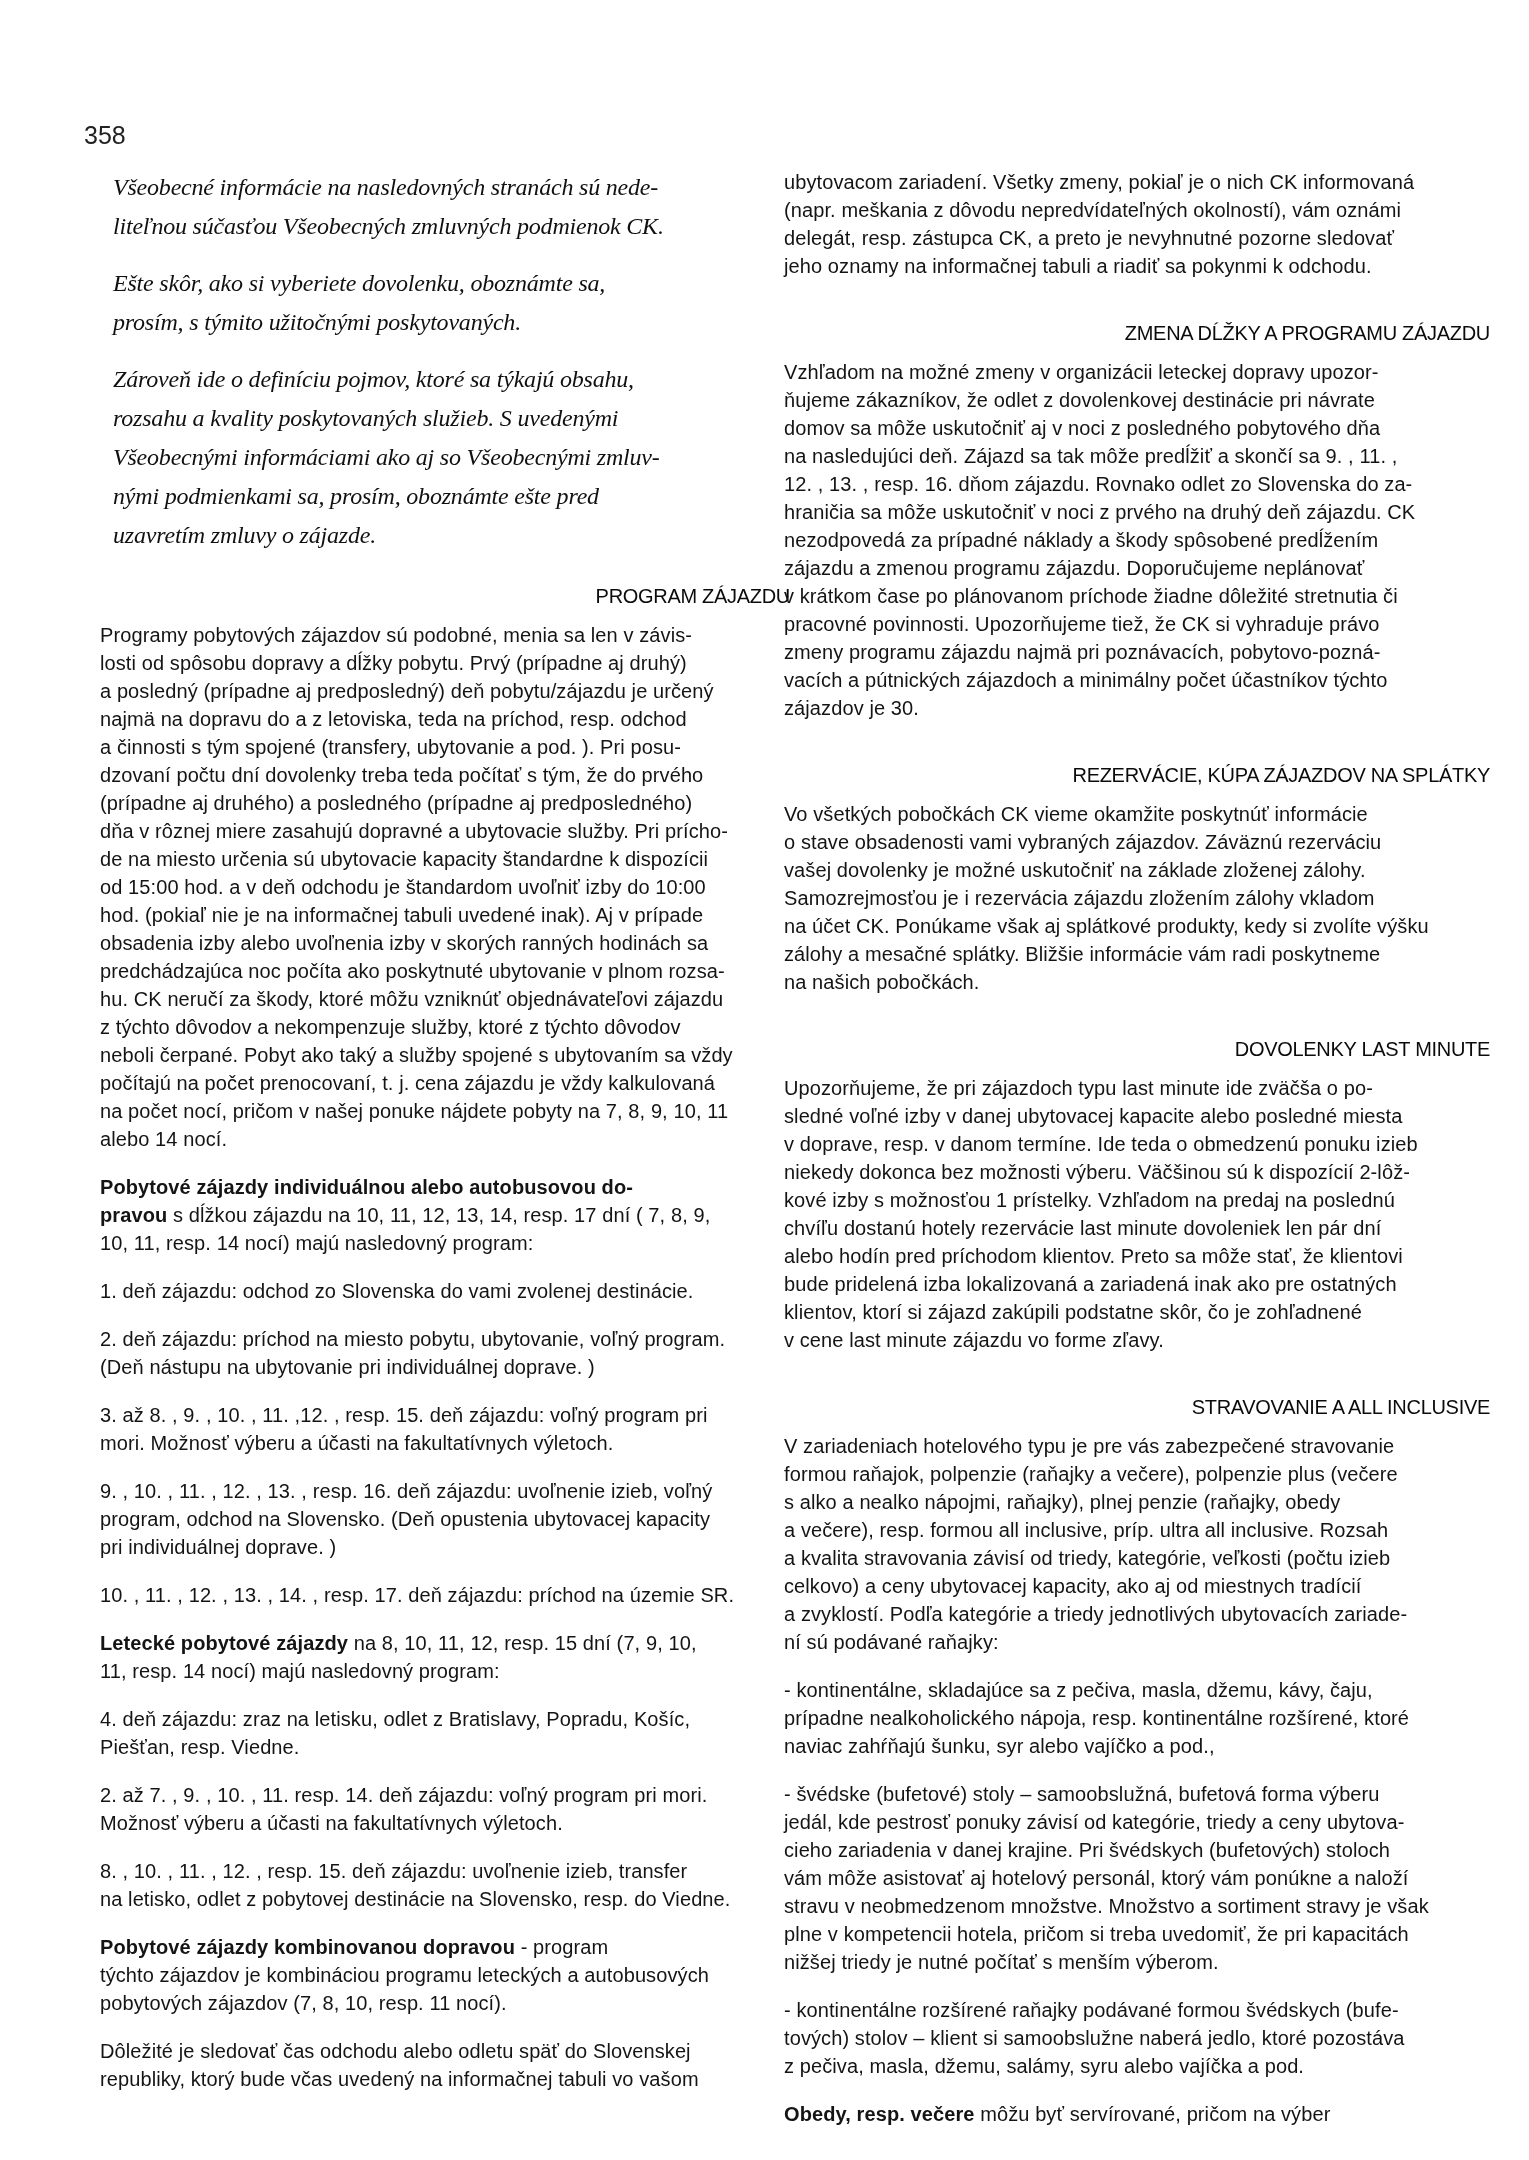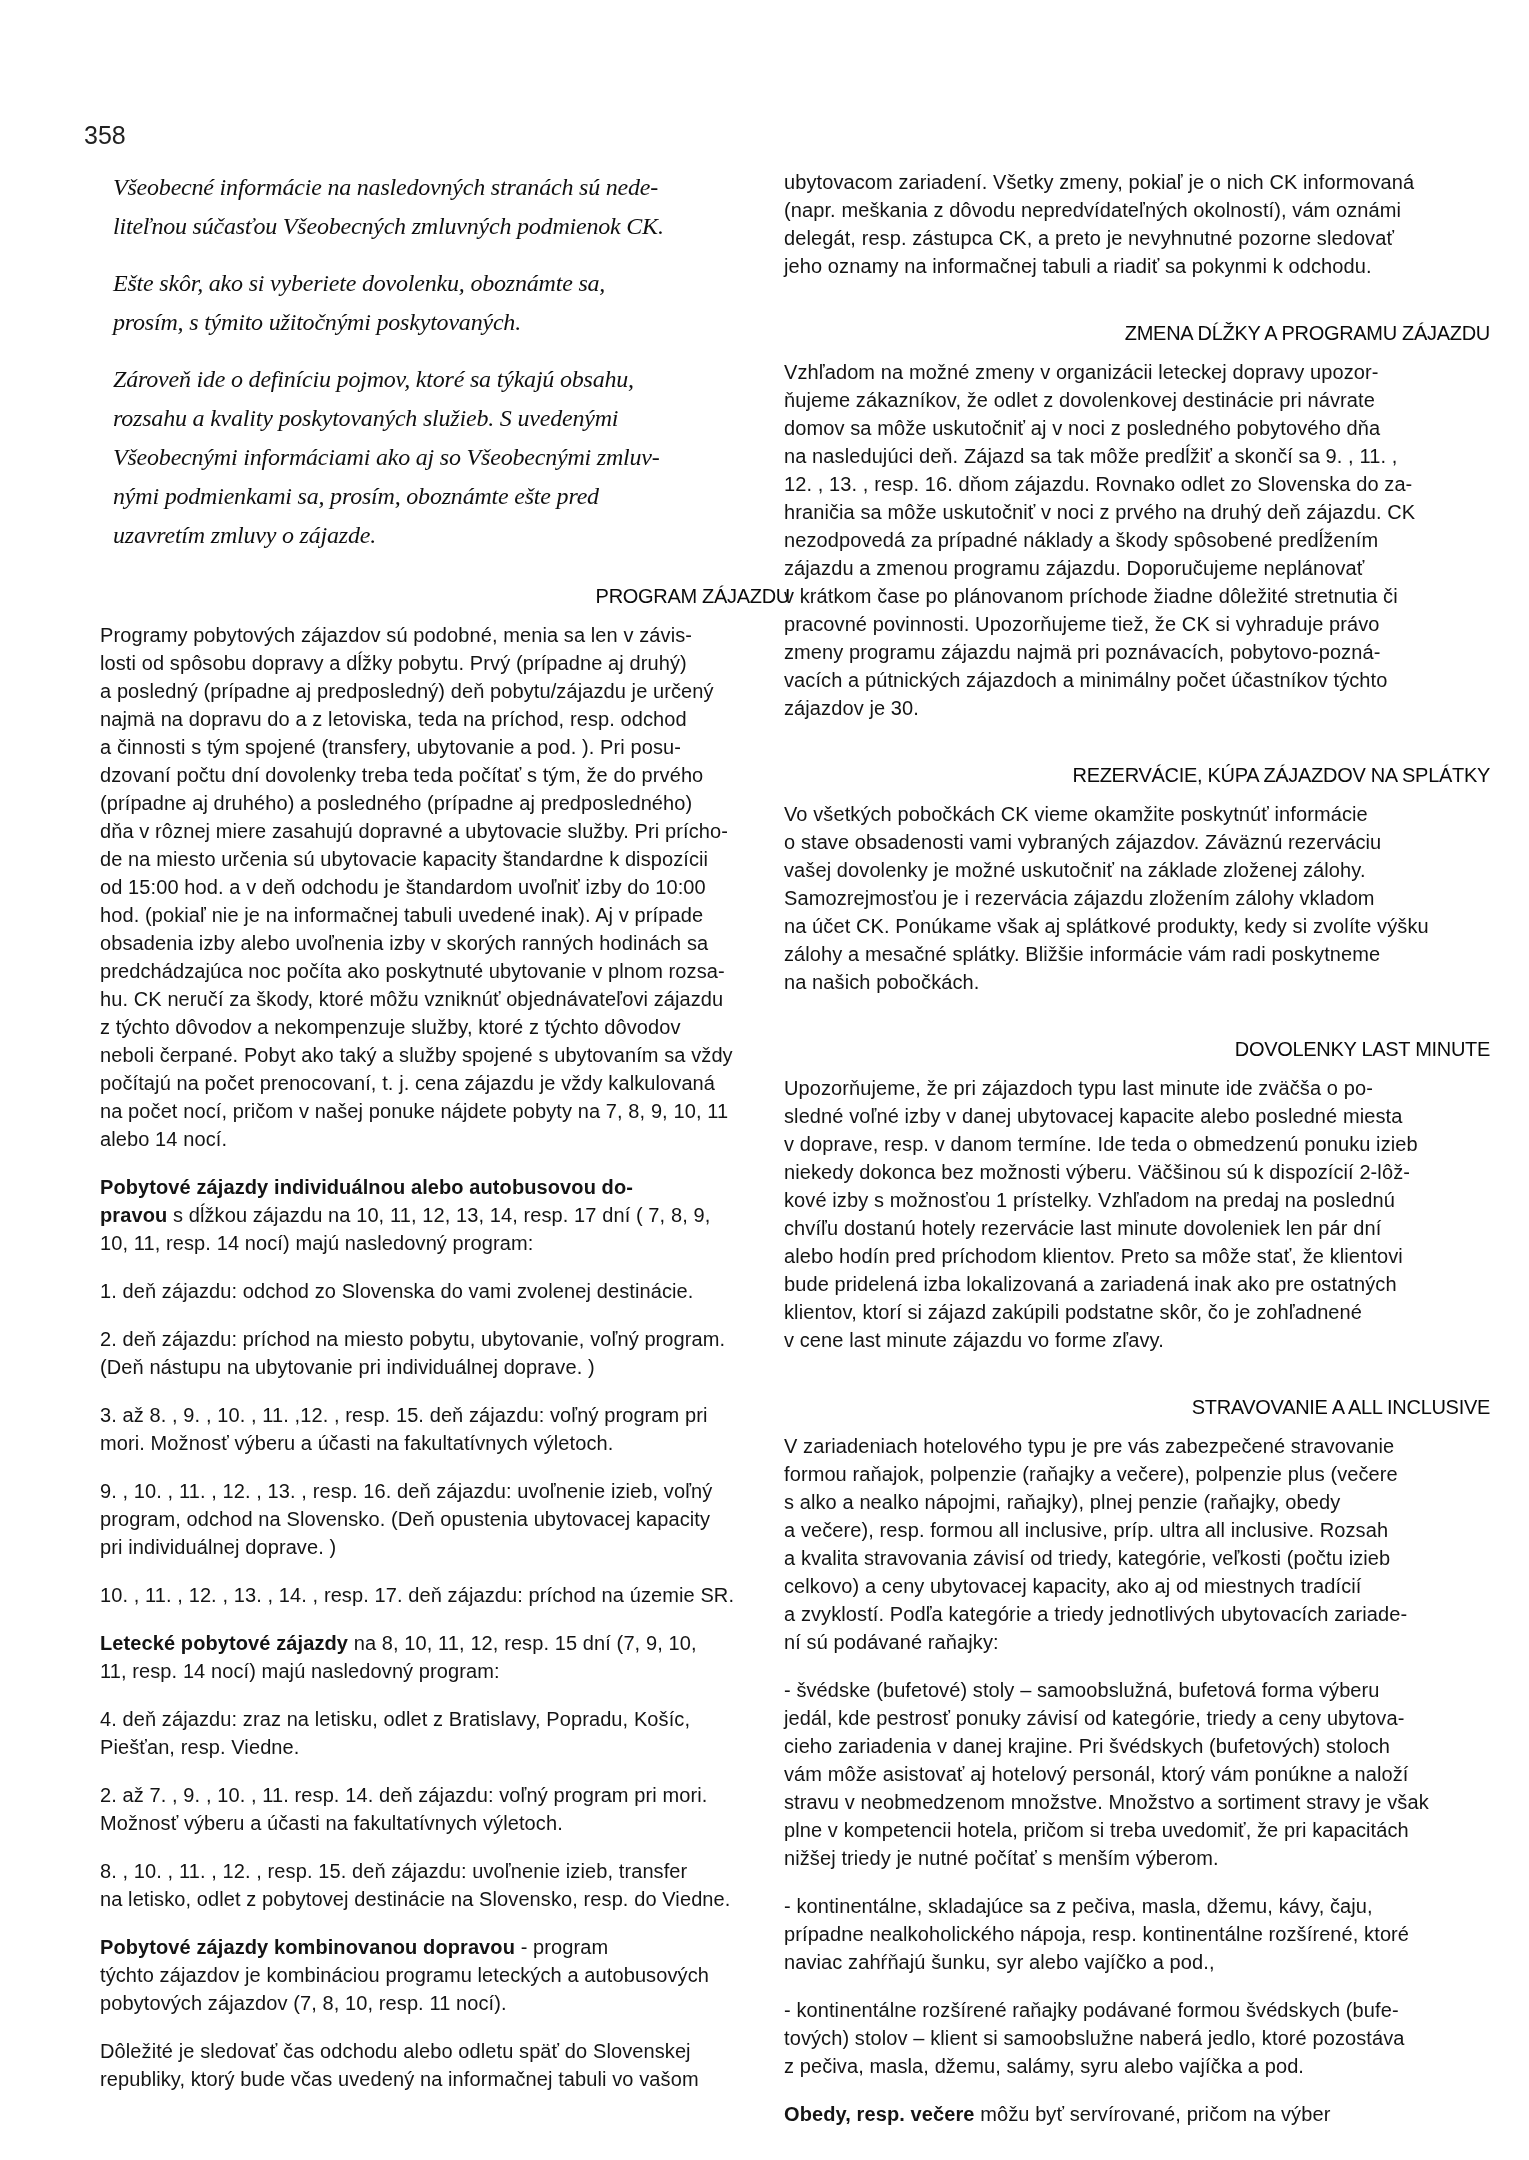--- a/index.html
+++ b/index.html
@@ -157,30 +157,30 @@
     <h2>STRAVOVANIE A ALL INCLUSIVE</h2>
     <p class="body">V zariadeniach hotelového typu je pre vás zabezpečené stravovanie
 formou raňajok, polpenzie (raňajky a večere), polpenzie plus (večere
 s alko a nealko nápojmi, raňajky), plnej penzie (raňajky, obedy
 a večere), resp. formou all inclusive, príp. ultra all inclusive. Rozsah
 a kvalita stravovania závisí od triedy, kategórie, veľkosti (počtu izieb
 celkovo) a ceny ubytovacej kapacity, ako aj od miestnych tradícií
 a zvyklostí. Podľa kategórie a triedy jednotlivých ubytovacích zariade-
 ní sú podávané raňajky:</p>
 
+    <p class="body">- kontinentálne, skladajúce sa z pečiva, masla, džemu, kávy, čaju,
+prípadne nealkoholického nápoja, resp. kontinentálne rozšírené, ktoré
+naviac zahŕňajú šunku, syr alebo vajíčko a pod.,</p>
     <p class="body">- švédske (bufetové) stoly – samoobslužná, bufetová forma výberu
 jedál, kde pestrosť ponuky závisí od kategórie, triedy a ceny ubytova-
 cieho zariadenia v danej krajine. Pri švédskych (bufetových) stoloch
 vám môže asistovať aj hotelový personál, ktorý vám ponúkne a naloží
 stravu v neobmedzenom množstve. Množstvo a sortiment stravy je však
 plne v kompetencii hotela, pričom si treba uvedomiť, že pri kapacitách
 nižšej triedy je nutné počítať s menším výberom.</p>
-    <p class="body">- kontinentálne, skladajúce sa z pečiva, masla, džemu, kávy, čaju,
-prípadne nealkoholického nápoja, resp. kontinentálne rozšírené, ktoré
-naviac zahŕňajú šunku, syr alebo vajíčko a pod.,</p>
     <p class="body">- kontinentálne rozšírené raňajky podávané formou švédskych (bufe-
 tových) stolov – klient si samoobslužne naberá jedlo, ktoré pozostáva
 z pečiva, masla, džemu, salámy, syru alebo vajíčka a pod.</p>
 
     <p class="body"><span class="b">Obedy, resp. večere</span><span> môžu byť servírované, pričom na výber</span></p>
   </div>
 
 </div>
 
 </body></html>

